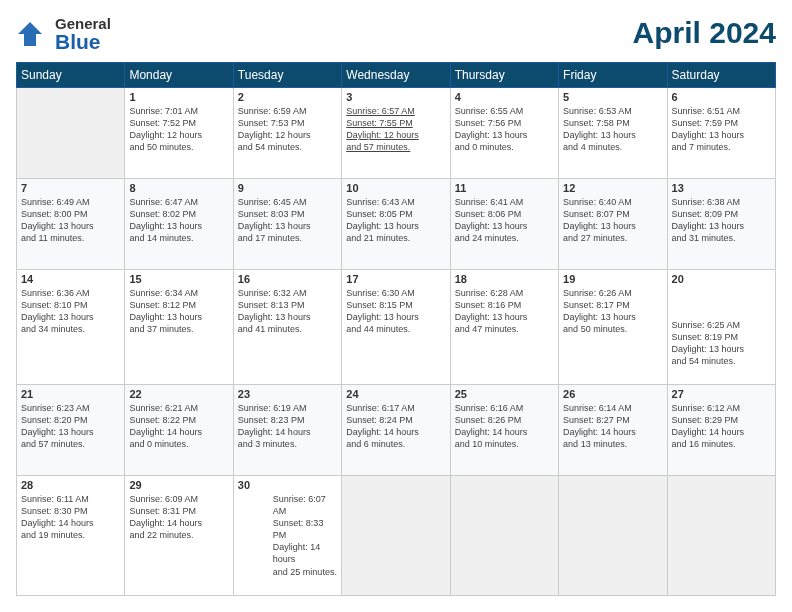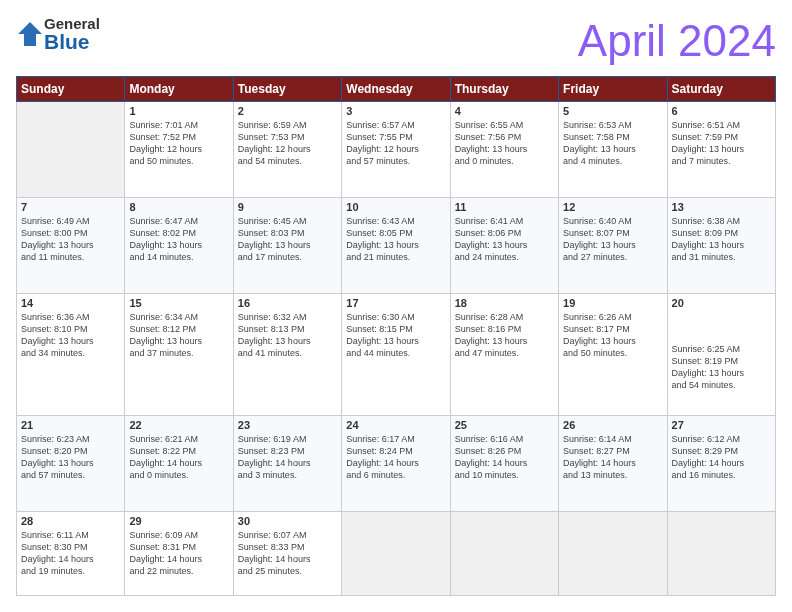--- a/index.html
+++ b/index.html
@@ -19,21 +19,21 @@
     }
     .header {
       display: flex;
       justify-content: space-between;
       align-items: flex-start;
       margin-bottom: 10px;
     }
     .logo {
       display: flex;
       align-items: center;
-      gap: 0;
+      gap: 11px;
     }
     .logo-text {
       display: flex;
       flex-direction: column;
       line-height: 1;
     }
     .logo-general {
       font-size: 15px;
       font-weight: bold;
       color: #333;
@@ -44,40 +44,40 @@
       color: #1a5fa8;
     }
     .logo-icon {
       width: 28px;
       height: 28px;
     }
     .title-block {
       text-align: right;
     }
     .month-title {
-      font-size: 44px;
-      font-weight: normal;
-      color: #8b5cf6;
+      font-size: 30px;
+      font-weight: bold;
+      color: #0c4a6e;
     }
     .location {
       font-size: 14px;
       color: #555;
     }
     .calendar {
       flex: 1;
       border: 1px solid #ccc;
       border-collapse: collapse;
       width: 100%;
       table-layout: fixed;
     }
     .calendar th {
-      background-color: #7f1d1d;
+      background-color: #0c4a6e;
       color: #fff;
       font-size: 12px;
-      font-weight: bold;
+      font-weight: normal;
       padding: 5px 4px;
       text-align: left;
       border: 1px solid #1e5a9a;
     }
     .calendar td {
       border: 1px solid #ccc;
       vertical-align: top;
       padding: 3px 4px;
       font-size: 9.5px;
       color: #333;
@@ -149,21 +149,21 @@
           </td>
           <td>
             <span class="day-number">2</span>
             <div class="cell-info" style="white-space: pre-line;">Sunrise: 6:59 AM
 Sunset: 7:53 PM
 Daylight: 12 hours
 and 54 minutes.</div>
           </td>
           <td>
             <span class="day-number">3</span>
-            <div class="cell-info" style="white-space: pre-line;">Sunrise: 6:57 AM
+            <div class="cell-info" style="white-space: pre-line; text-decoration: underline;">Sunrise: 6:57 AM
 Sunset: 7:55 PM
 Daylight: 12 hours
 and 57 minutes.</div>
           </td>
           <td>
             <span class="day-number">4</span>
             <div class="cell-info" style="white-space: pre-line;">Sunrise: 6:55 AM
 Sunset: 7:56 PM
 Daylight: 13 hours
 and 0 minutes.</div>
@@ -346,21 +346,21 @@
           </td>
           <td>
             <span class="day-number">29</span>
             <div class="cell-info" style="white-space: pre-line;">Sunrise: 6:09 AM
 Sunset: 8:31 PM
 Daylight: 14 hours
 and 22 minutes.</div>
           </td>
           <td>
             <span class="day-number">30</span>
-            <div class="cell-info" style="white-space: pre-line;">Sunrise: 6:07 AM
+            <div class="cell-info" style="white-space: pre-line; margin-left: 35px;">Sunrise: 6:07 AM
 Sunset: 8:33 PM
 Daylight: 14 hours
 and 25 minutes.</div>
           </td>
           <td class="empty-cell"></td>
           <td class="empty-cell"></td>
           <td class="empty-cell"></td>
           <td class="empty-cell"></td>
         </tr>
       </tbody>

